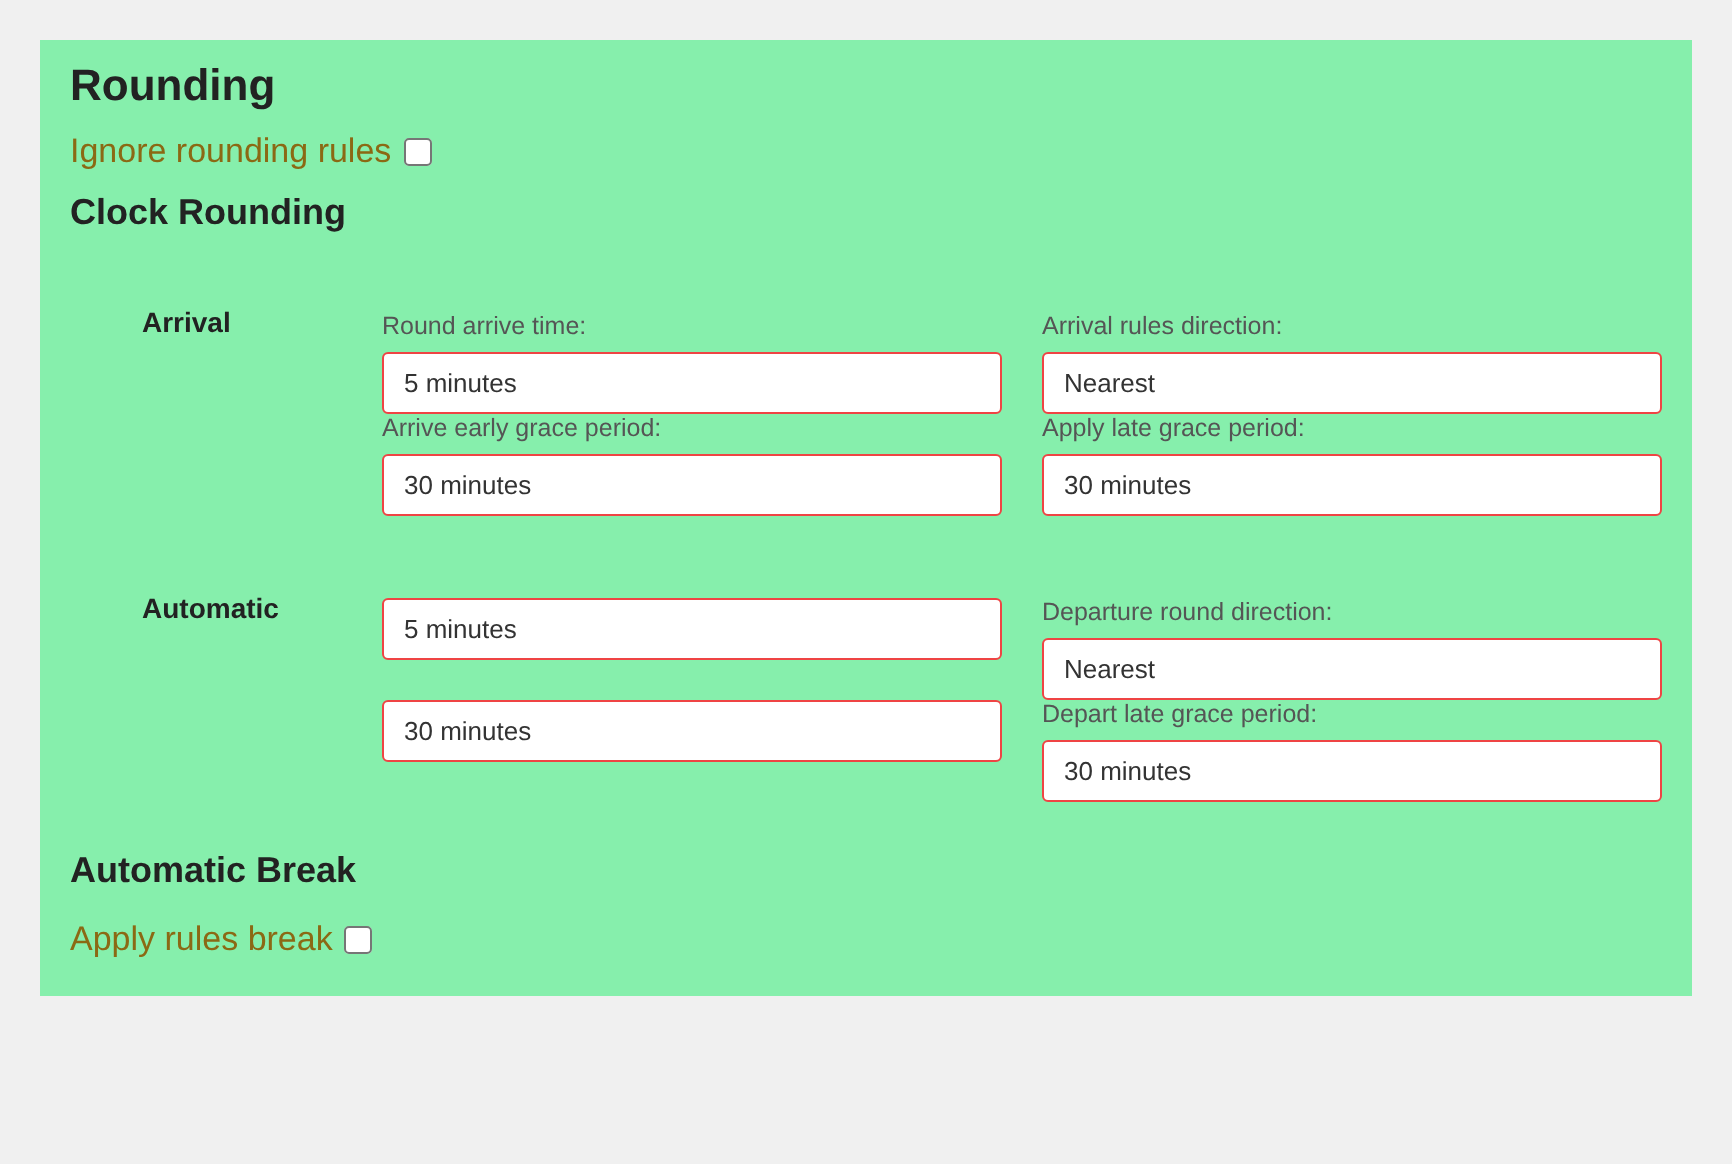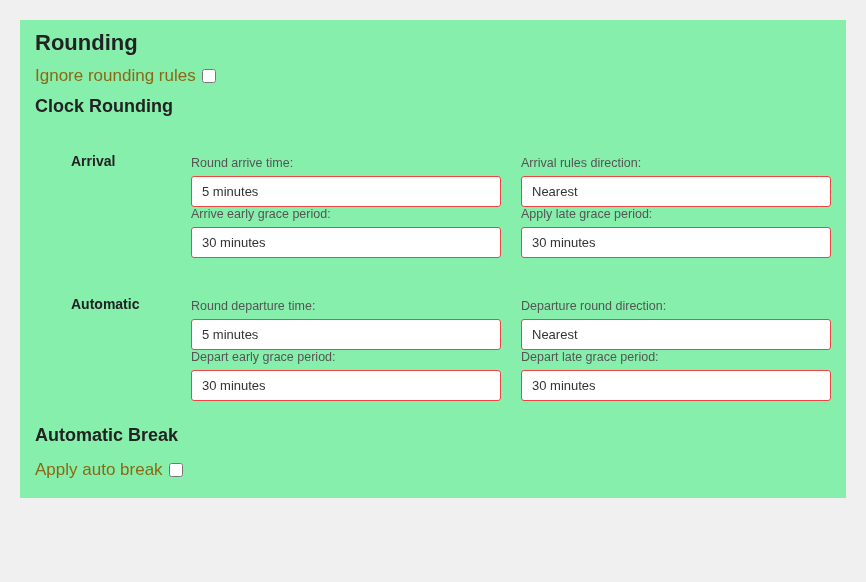--- a/index.html
+++ b/index.html
@@ -154,44 +154,42 @@
           </div>
         </div>
       </div>
     </div>
 
     <div class="rounding-row">
       <div class="row-label">Automatic</div>
       <div class="fields-group">
         <div class="fields-pair">
           <div class="field-block">
-            <span class="field-label">Round departure time:</span>
             <input type="text" class="field-input" value="5 minutes" style="">
           </div>
           <div class="field-block">
             <span class="field-label">Departure round direction:</span>
             <input type="text" class="field-input" value="Nearest" style="">
           </div>
         </div>
         <div class="fields-pair">
           <div class="field-block">
-            <span class="field-label">Depart early grace period:</span>
             <input type="text" class="field-input" value="30 minutes" style="">
           </div>
           <div class="field-block">
             <span class="field-label">Depart late grace period:</span>
             <input type="text" class="field-input" value="30 minutes" style="">
           </div>
         </div>
       </div>
     </div>
 
   </div>
 
   <div class="automatic-break-section">
     <h2 class="subsection-title">Automatic Break</h2>
     <div class="checkbox-row">
-      <label>Apply auto break</label>
+      <label>Apply rules break</label>
       <input type="checkbox" style="">
     </div>
   </div>
 
 </div>
 
 </body></html>

